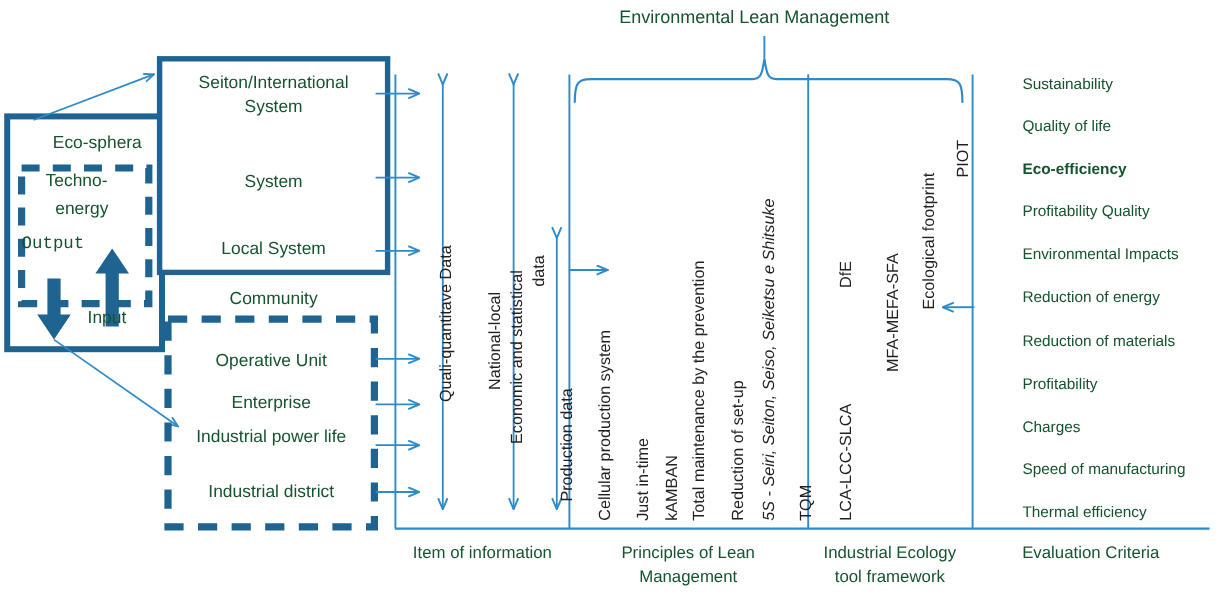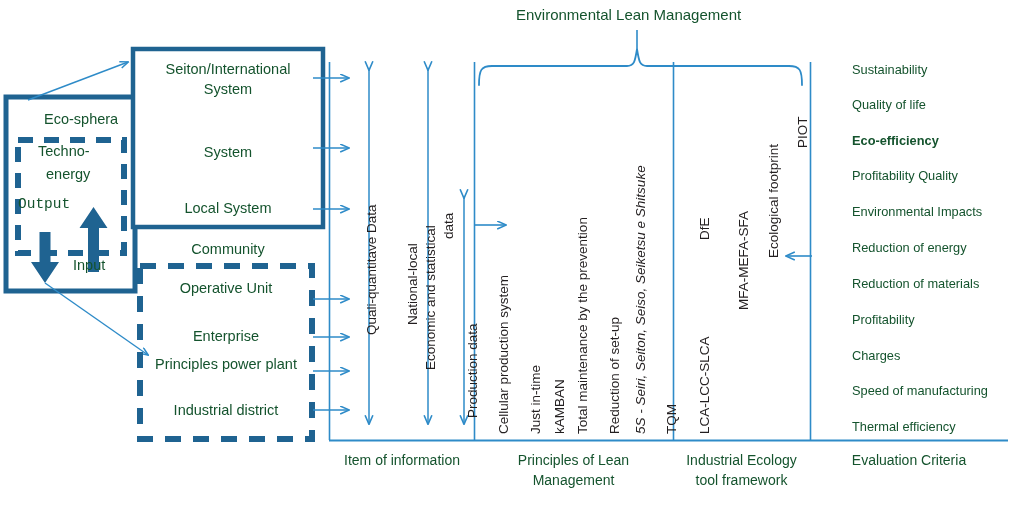--- a/index.html
+++ b/index.html
@@ -120,23 +120,23 @@
 
   <div class="txt ctr big" style="left:133px;top:61px;width:190px;">Seiton/International</div>
   <div class="txt ctr big" style="left:133px;top:81px;width:190px;">System</div>
 
   <div class="txt ctr big" style="left:133px;top:144px;width:190px;">System</div>
 
   <div class="txt ctr big" style="left:133px;top:200px;width:190px;">Local System</div>
 
   <div class="txt ctr big" style="left:133px;top:241px;width:190px;">Community</div>
 
-  <div class="txt ctr big" style="left:137px;top:280px;width:178px;">Operative Unit</div>
+  <div class="txt ctr big" style="left:137px;top:293px;width:178px;">Operative Unit</div>
   <div class="txt ctr big" style="left:137px;top:328px;width:178px;">Enterprise</div>
-  <div class="txt ctr big" style="left:130px;top:356px;width:192px;">Principles power plant</div>
+  <div class="txt ctr big" style="left:130px;top:356px;width:192px;">Industrial power life</div>
   <div class="txt ctr big" style="left:137px;top:402px;width:178px;">Industrial district</div>
 
   <div class="vtxt" style="left:364px;top:335px;">Quali-quantitave Data</div>
 
   <div class="vtxt" style="left:405px;top:325px;">National-local</div>
   <div class="vtxt" style="left:423px;top:370px;">Economic and statistical</div>
   <div class="vtxt" style="left:441px;top:239px;">data</div>
 
   <div class="vtxt" style="left:465px;top:418px;">Production data</div>
 

